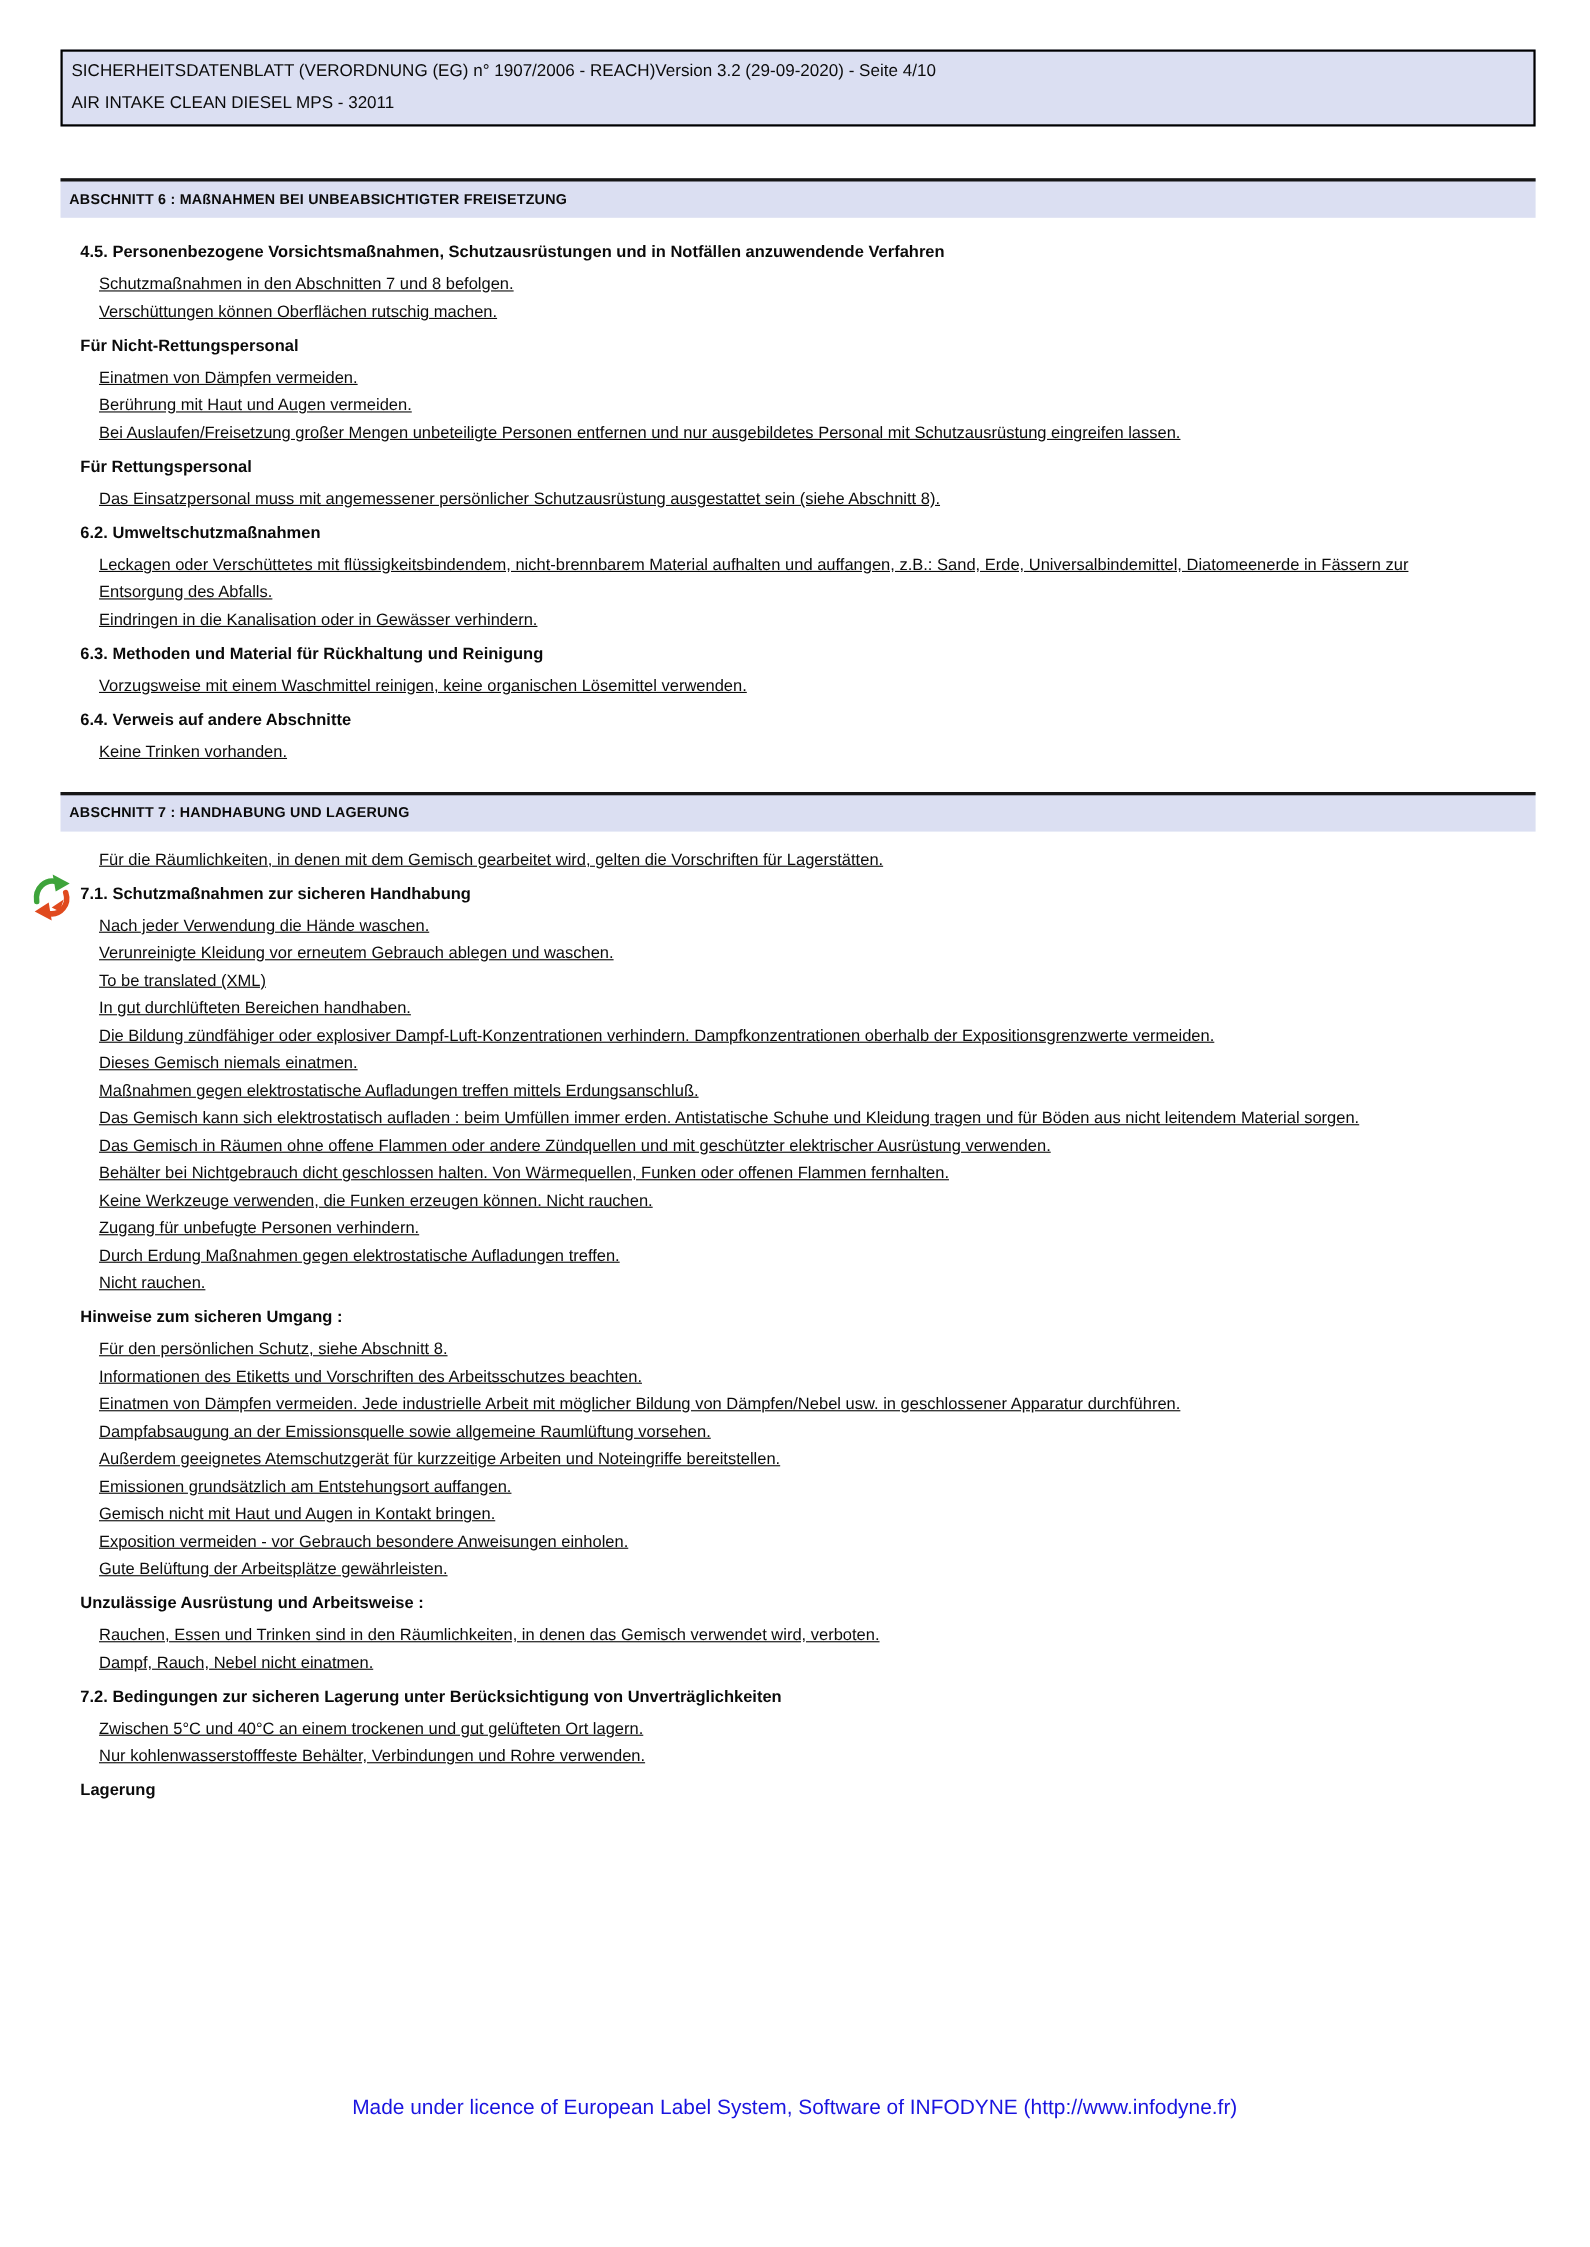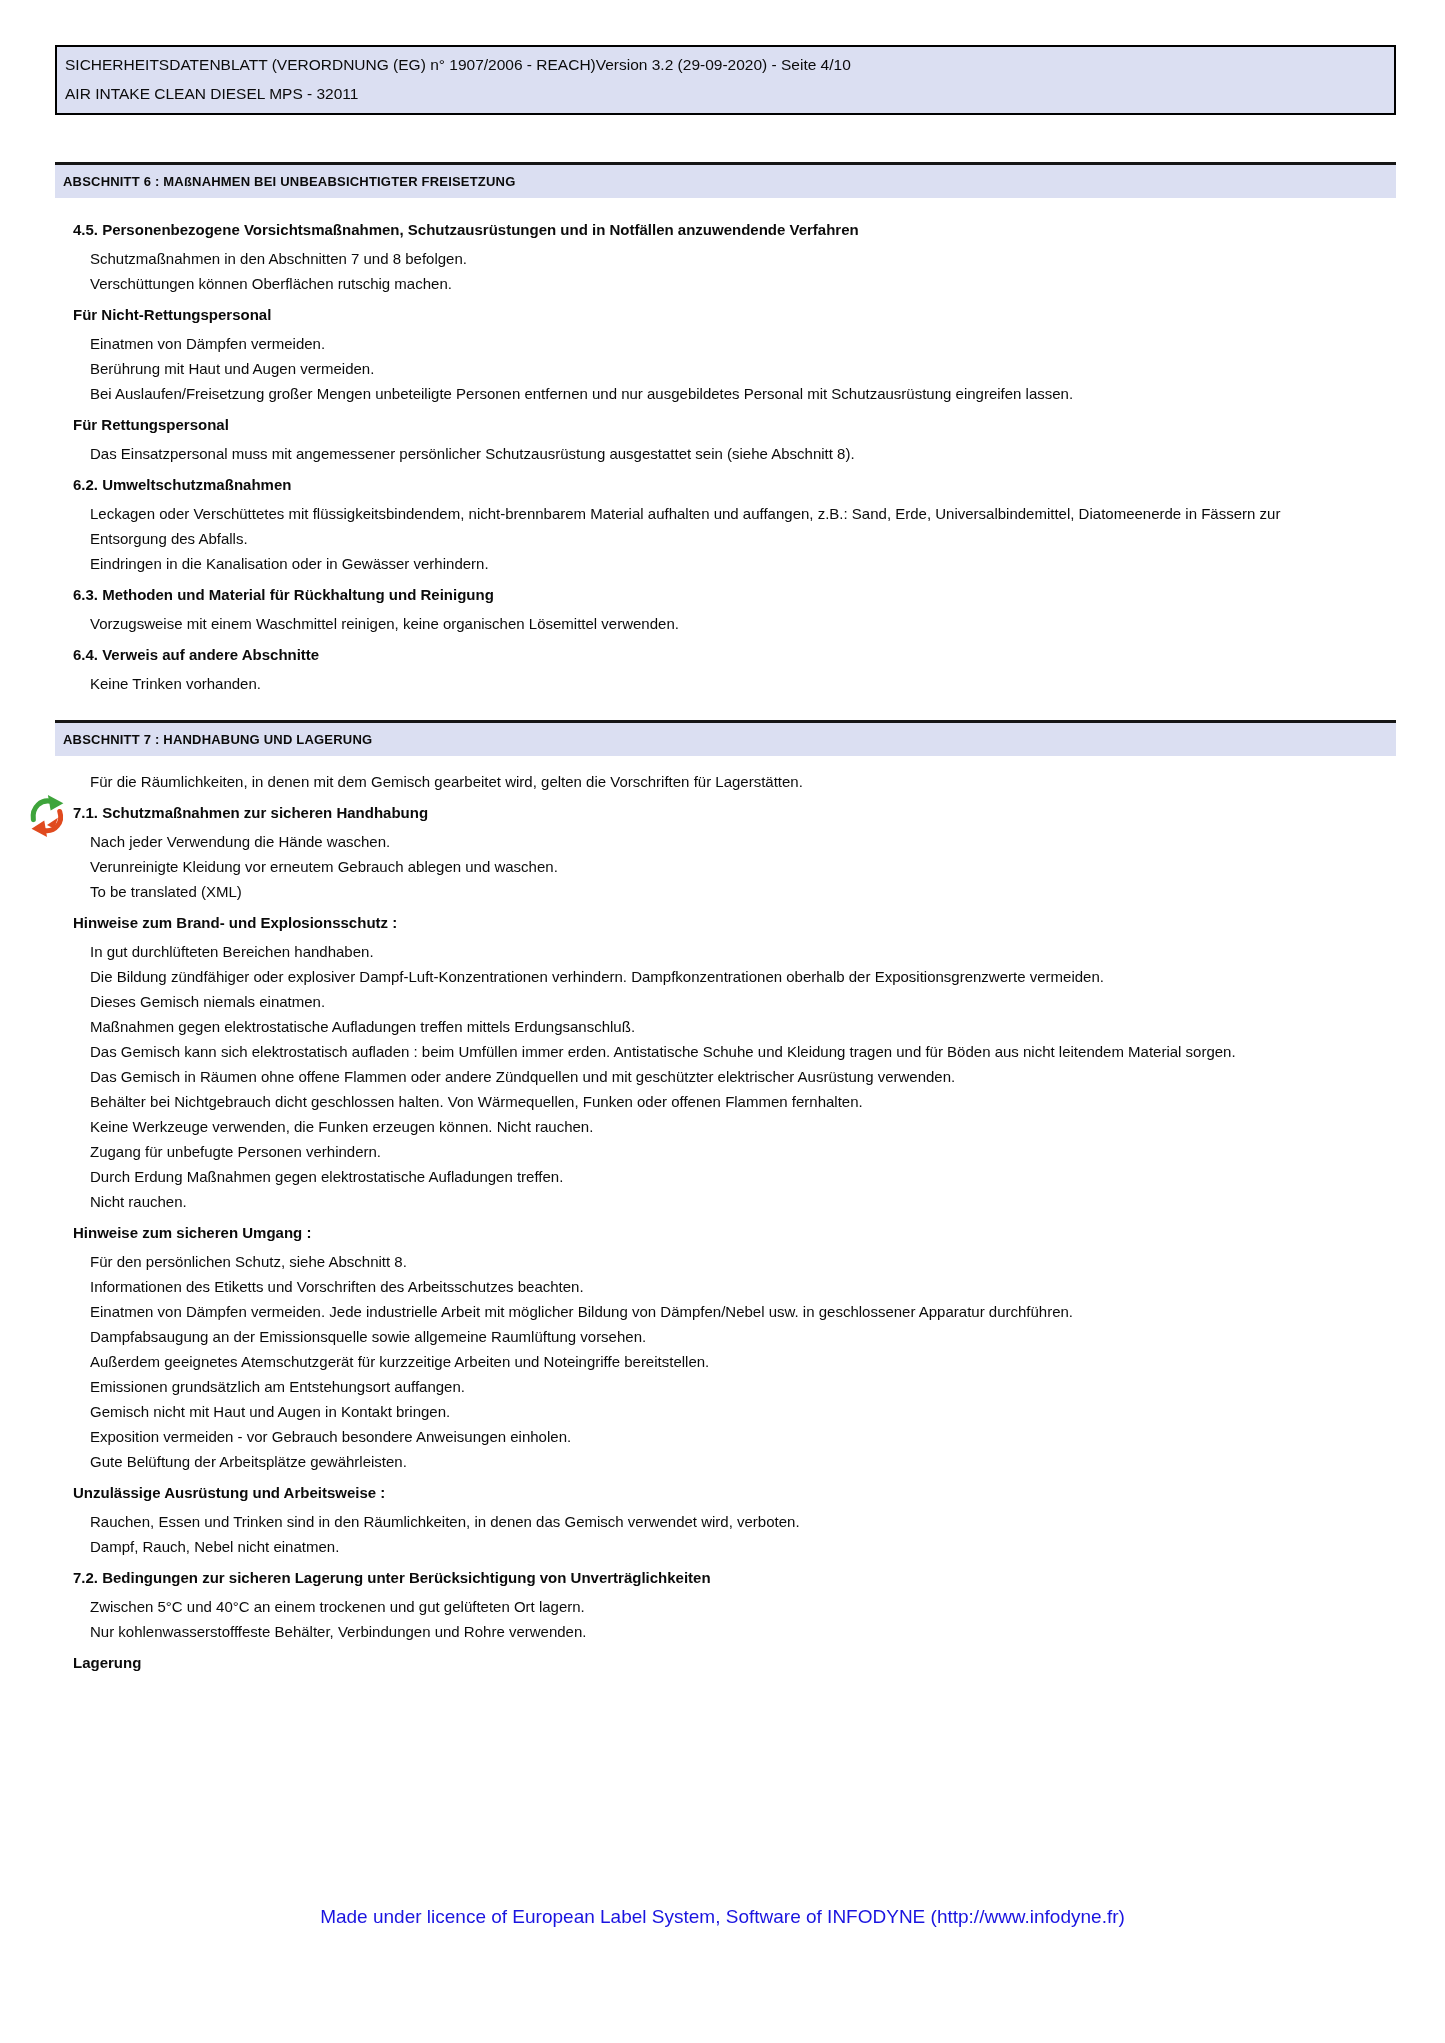--- a/index.html
+++ b/index.html
@@ -21,21 +21,21 @@
   #sections-root { position: absolute; left: 55px; top: 162px; width: 1341px; }
   .section + .section { margin-top: 24px; }
   .section-band {
     border-top: 3px solid var(--band-line, #161616);
     background: var(--band-bg, #dbdff2);
     padding: 7px 8px 8px 8px;
   }
   .section-title { font-size: 13px; font-weight: bold; letter-spacing: 0.2px; }
   .section-body { padding-top: 13px; }
   .blk { font-size: 15px; line-height: 25px; }
-  .blk-p { margin: 0 0 0 35px; max-width: 1262px; }
+  .blk-p { margin: 0 0 0 35px; max-width: 1262px; text-decoration: underline; }
   .blk-h-num, .blk-h-label {
     font-weight: bold; margin: 6px 0 4px 18px; position: relative;
   }
   .inline-icon {
     position: absolute; left: -46px; top: -8px; width: 40px; height: 48px;
   }
   .inline-icon svg { width: 100%; height: 100%; display: block; }
   .footer {
     position: absolute; left: 0; top: 1906px; width: 100%;
     text-align: center; font-size: 19px;
@@ -88,21 +88,20 @@
       <polygon points="23,1 40,10 26,18" fill="var(--icon-green,#3ea43b)"></polygon>
       <path d="M36 19 C40 31 31 42 19 40" fill="none" stroke="var(--icon-red,#e04a1e)" stroke-width="5.5" stroke-linecap="round"></path>
       <polygon points="22,47 5,38 19,29" fill="var(--icon-red,#e04a1e)"></polygon>
       <polygon points="34,26 22,34 30,38" fill="var(--icon-red,#e04a1e)"></polygon>
     </svg>
   </span>
 </div>
         <div class="blk blk-p"><span>Nach jeder Verwendung die Hände waschen.</span></div>
         <div class="blk blk-p"><span>Verunreinigte Kleidung vor erneutem Gebrauch ablegen und waschen.</span></div>
         <div class="blk blk-p"><span>To be translated (XML)</span></div>
-        <div class="blk blk-h-label"><span>Hinweise zum Brand- und Explosionsschutz :</span></div>
         <div class="blk blk-p"><span>In gut durchlüfteten Bereichen handhaben.</span></div>
         <div class="blk blk-p"><span>Die Bildung zündfähiger oder explosiver Dampf-Luft-Konzentrationen verhindern. Dampfkonzentrationen oberhalb der Expositionsgrenzwerte vermeiden.</span></div>
         <div class="blk blk-p"><span>Dieses Gemisch niemals einatmen.</span></div>
         <div class="blk blk-p"><span>Maßnahmen gegen elektrostatische Aufladungen treffen mittels Erdungsanschluß.</span></div>
         <div class="blk blk-p"><span>Das Gemisch kann sich elektrostatisch aufladen : beim Umfüllen immer erden. Antistatische Schuhe und Kleidung tragen und für Böden aus nicht leitendem Material sorgen.</span></div>
         <div class="blk blk-p"><span>Das Gemisch in Räumen ohne offene Flammen oder andere Zündquellen und mit geschützter elektrischer Ausrüstung verwenden.</span></div>
         <div class="blk blk-p"><span>Behälter bei Nichtgebrauch dicht geschlossen halten. Von Wärmequellen, Funken oder offenen Flammen fernhalten.</span></div>
         <div class="blk blk-p"><span>Keine Werkzeuge verwenden, die Funken erzeugen können. Nicht rauchen.</span></div>
         <div class="blk blk-p"><span>Zugang für unbefugte Personen verhindern.</span></div>
         <div class="blk blk-p"><span>Durch Erdung Maßnahmen gegen elektrostatische Aufladungen treffen.</span></div>

